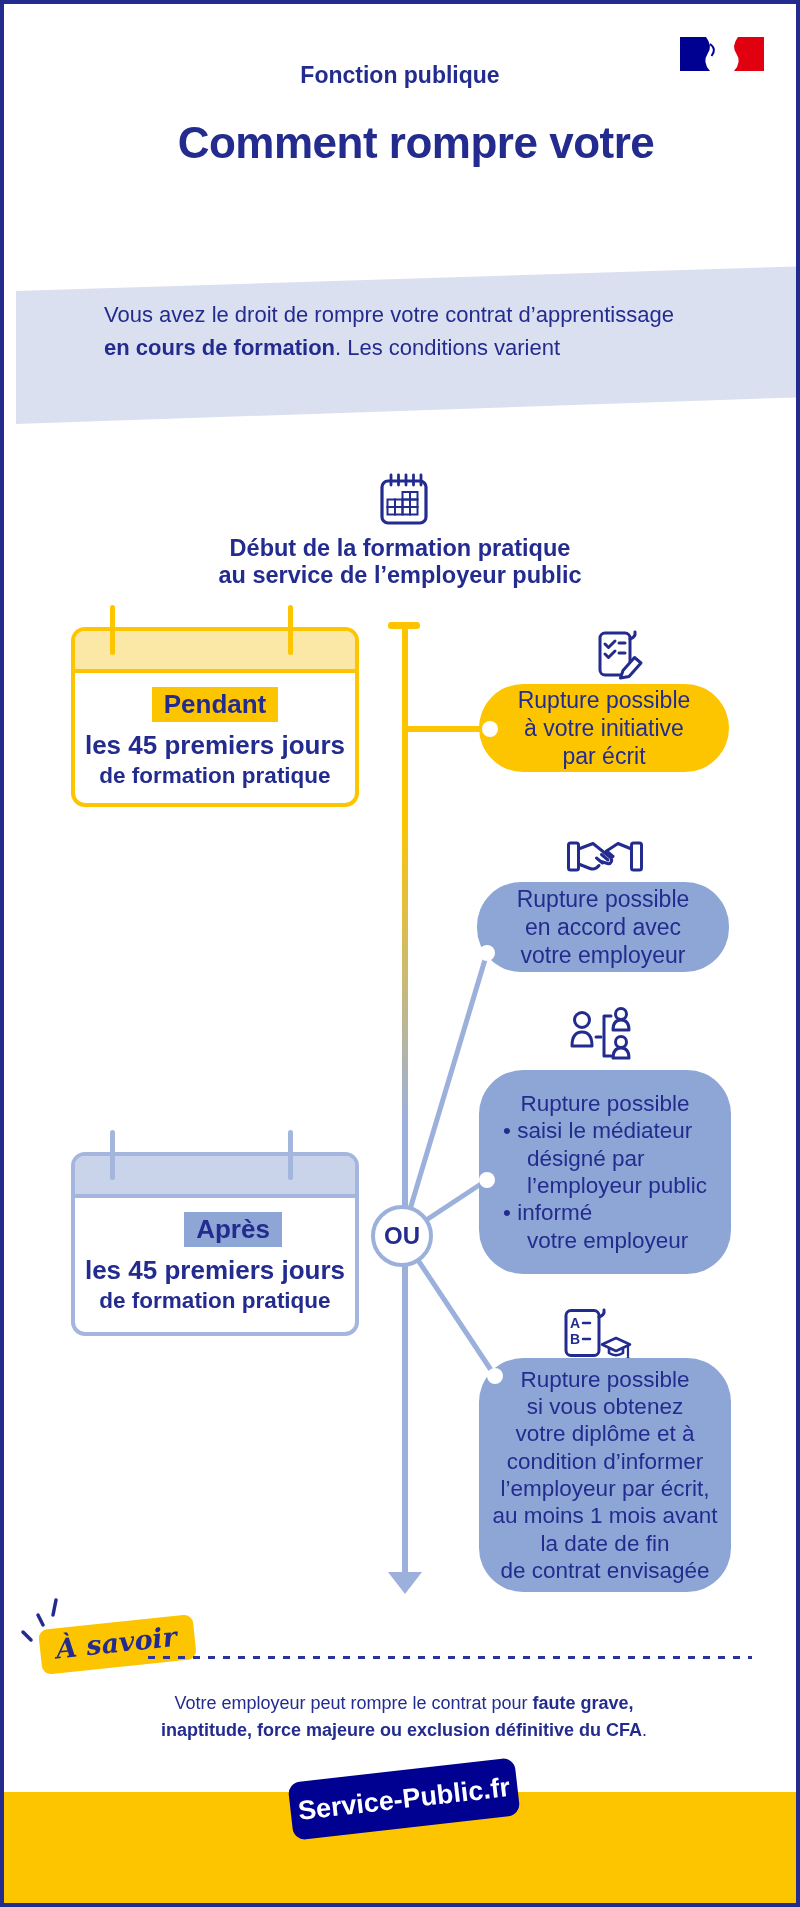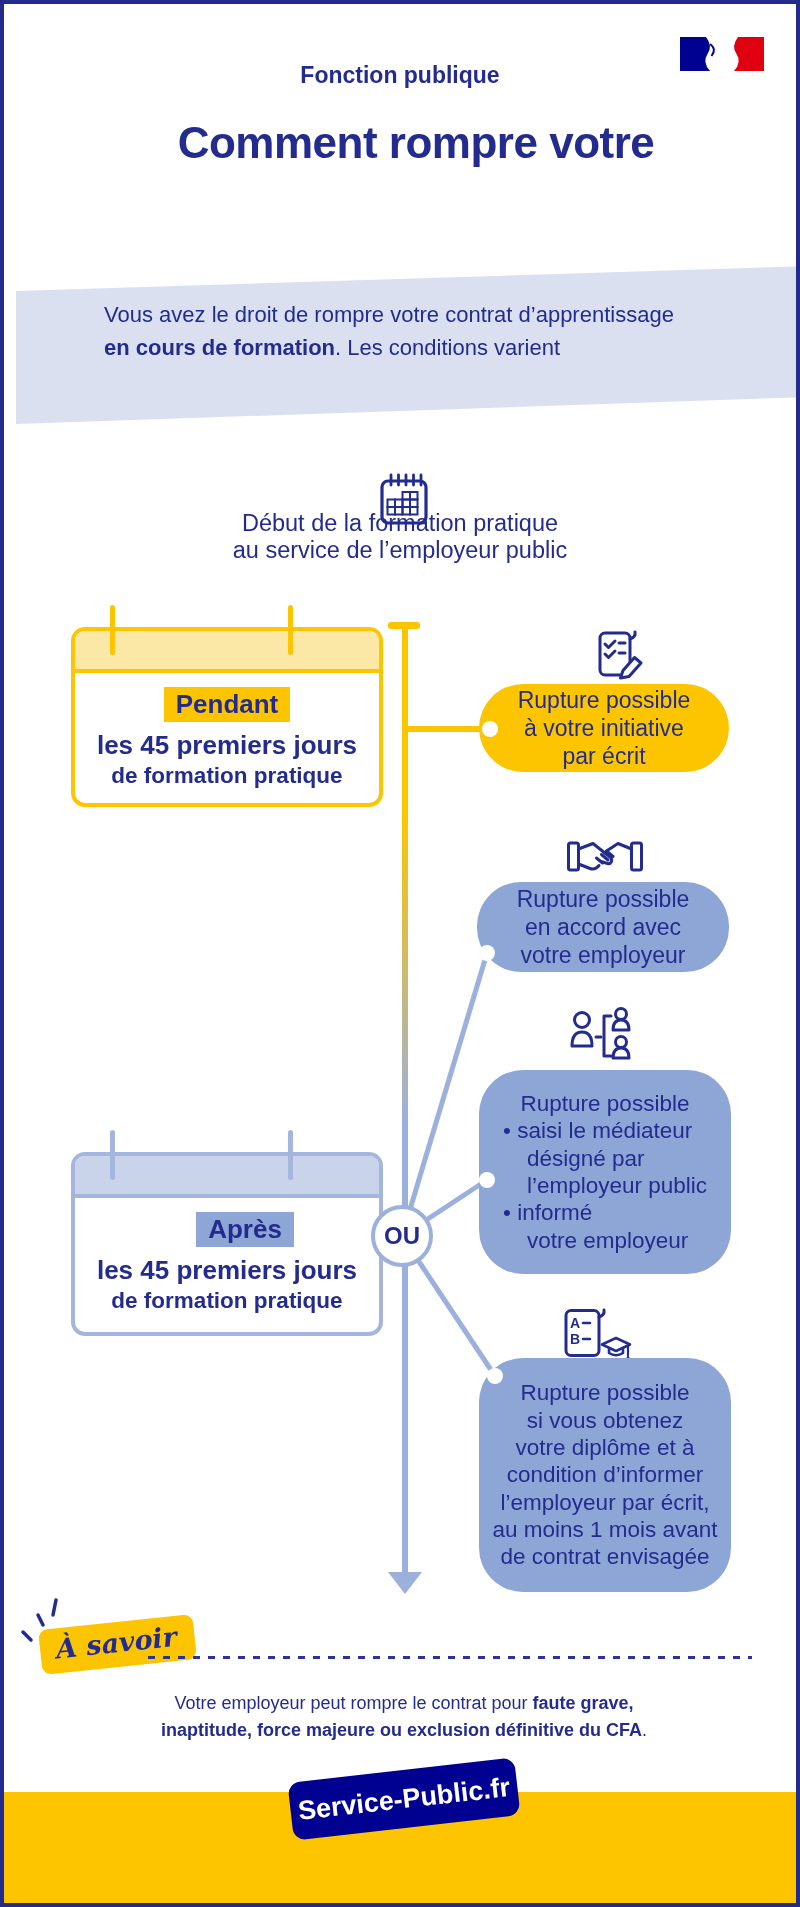--- a/index.html
+++ b/index.html
@@ -25,30 +25,30 @@
   .brand{top:58px;left:0;width:100%;text-align:center;font-size:23px;font-weight:700;}
   .flag{top:33px;left:676px;width:84px;height:34px;}
   .title{top:112px;left:16px;width:100%;text-align:center;font-size:44px;line-height:53px;font-weight:700;letter-spacing:-0.5px;}
   
   .intro-band{top:250px;left:12px;width:100%;height:180px;background:var(--lavender);
     clip-path:polygon(0 37px,100% 12px,100% 143px,0 170px);}
   .intro-text{position:absolute;left:88px;top:44px;font-size:22px;line-height:33px;}
   .intro-text b{font-weight:700;}
   
   .cal-icon{top:468px;left:373px;}
-  .debut{top:506px;left:0;width:100%;text-align:center;font-size:23.5px;font-weight:400;line-height:27px;}
+  .debut{top:531px;left:0;width:100%;text-align:center;font-size:23.5px;font-weight:700;line-height:27px;}
   .tl-cap{top:618px;left:384px;width:32px;height:7px;background:var(--yellow);border-radius:3px;}
   .tl-line{top:625px;left:398px;width:6px;height:947px;
     background:linear-gradient(to bottom,var(--yellow) 0%,var(--yellow) 20%,var(--connector) 52%,var(--connector) 100%);}
   .tl-arrow{top:1568px;left:384px;width:0;height:0;
     border-left:17px solid transparent;border-right:17px solid transparent;border-top:22px solid var(--connector);}
   .branch{top:722px;left:402px;width:84px;height:6px;background:var(--yellow);}
   svg.connectors{top:0;left:0;width:800px;height:1907px;pointer-events:none;}
   
-  .cal{width:312px;border:4px solid;border-radius:14px;background:#fff;box-sizing:border-box;text-align:center;}
+  .cal{width:288px;border:4px solid;border-radius:14px;background:#fff;box-sizing:border-box;text-align:center;}
   .cal .cal-head{height:38px;border-bottom:4px solid;border-radius:9px 9px 0 0;}
   .cal .ring{position:absolute;top:-26px;width:5px;height:50px;border-radius:3px;}
   .cal .ring.r1{left:35px;} .cal .ring.r2{left:213px;}
   .cal .tag{display:inline-block;margin-top:14px;padding:2px 12px;font-size:26px;font-weight:700;}
   .cal .l1{margin-top:8px;font-size:26px;font-weight:700;}
   .cal .l2{margin-top:2px;font-size:22.5px;font-weight:700;}
   .cal-yellow{top:623px;left:67px;height:180px;border-color:var(--yellow);}
   .cal-yellow .cal-head{background:var(--pale-yellow);border-color:var(--yellow);}
   .cal-yellow .ring{background:var(--yellow);}
   .cal-yellow .tag{background:var(--yellow);}
@@ -232,20 +232,21 @@
     <path d="M72 38 V48" stroke-width="2.2"></path>
     <circle cx="72" cy="50" r="1.6" fill="#232c8e" stroke="none"></circle>
   </svg>
   <div class="abs bubble b-blue3">
     <div>Rupture possible</div>
     <div>si vous obtenez</div>
     <div>votre diplôme et à</div>
     <div>condition d’informer</div>
     <div>l’employeur par écrit,</div>
     <div>au moins 1 mois avant</div>
+    <div>la date de fin</div>
     <div>de contrat envisagée</div>
   </div>
   <div class="abs dot" style="top:1364px;left:483px;"></div>
 
   <svg class="abs spark" width="60" height="60" viewBox="0 0 60 60" fill="none" stroke="#232c8e" stroke-width="3.5" stroke-linecap="round">
     <path d="M40 8 L37 23"></path>
     <path d="M22 23 L27 33"></path>
     <path d="M7 40 L15 48"></path>
   </svg>
   <div class="abs know-badge">À savoir</div>

